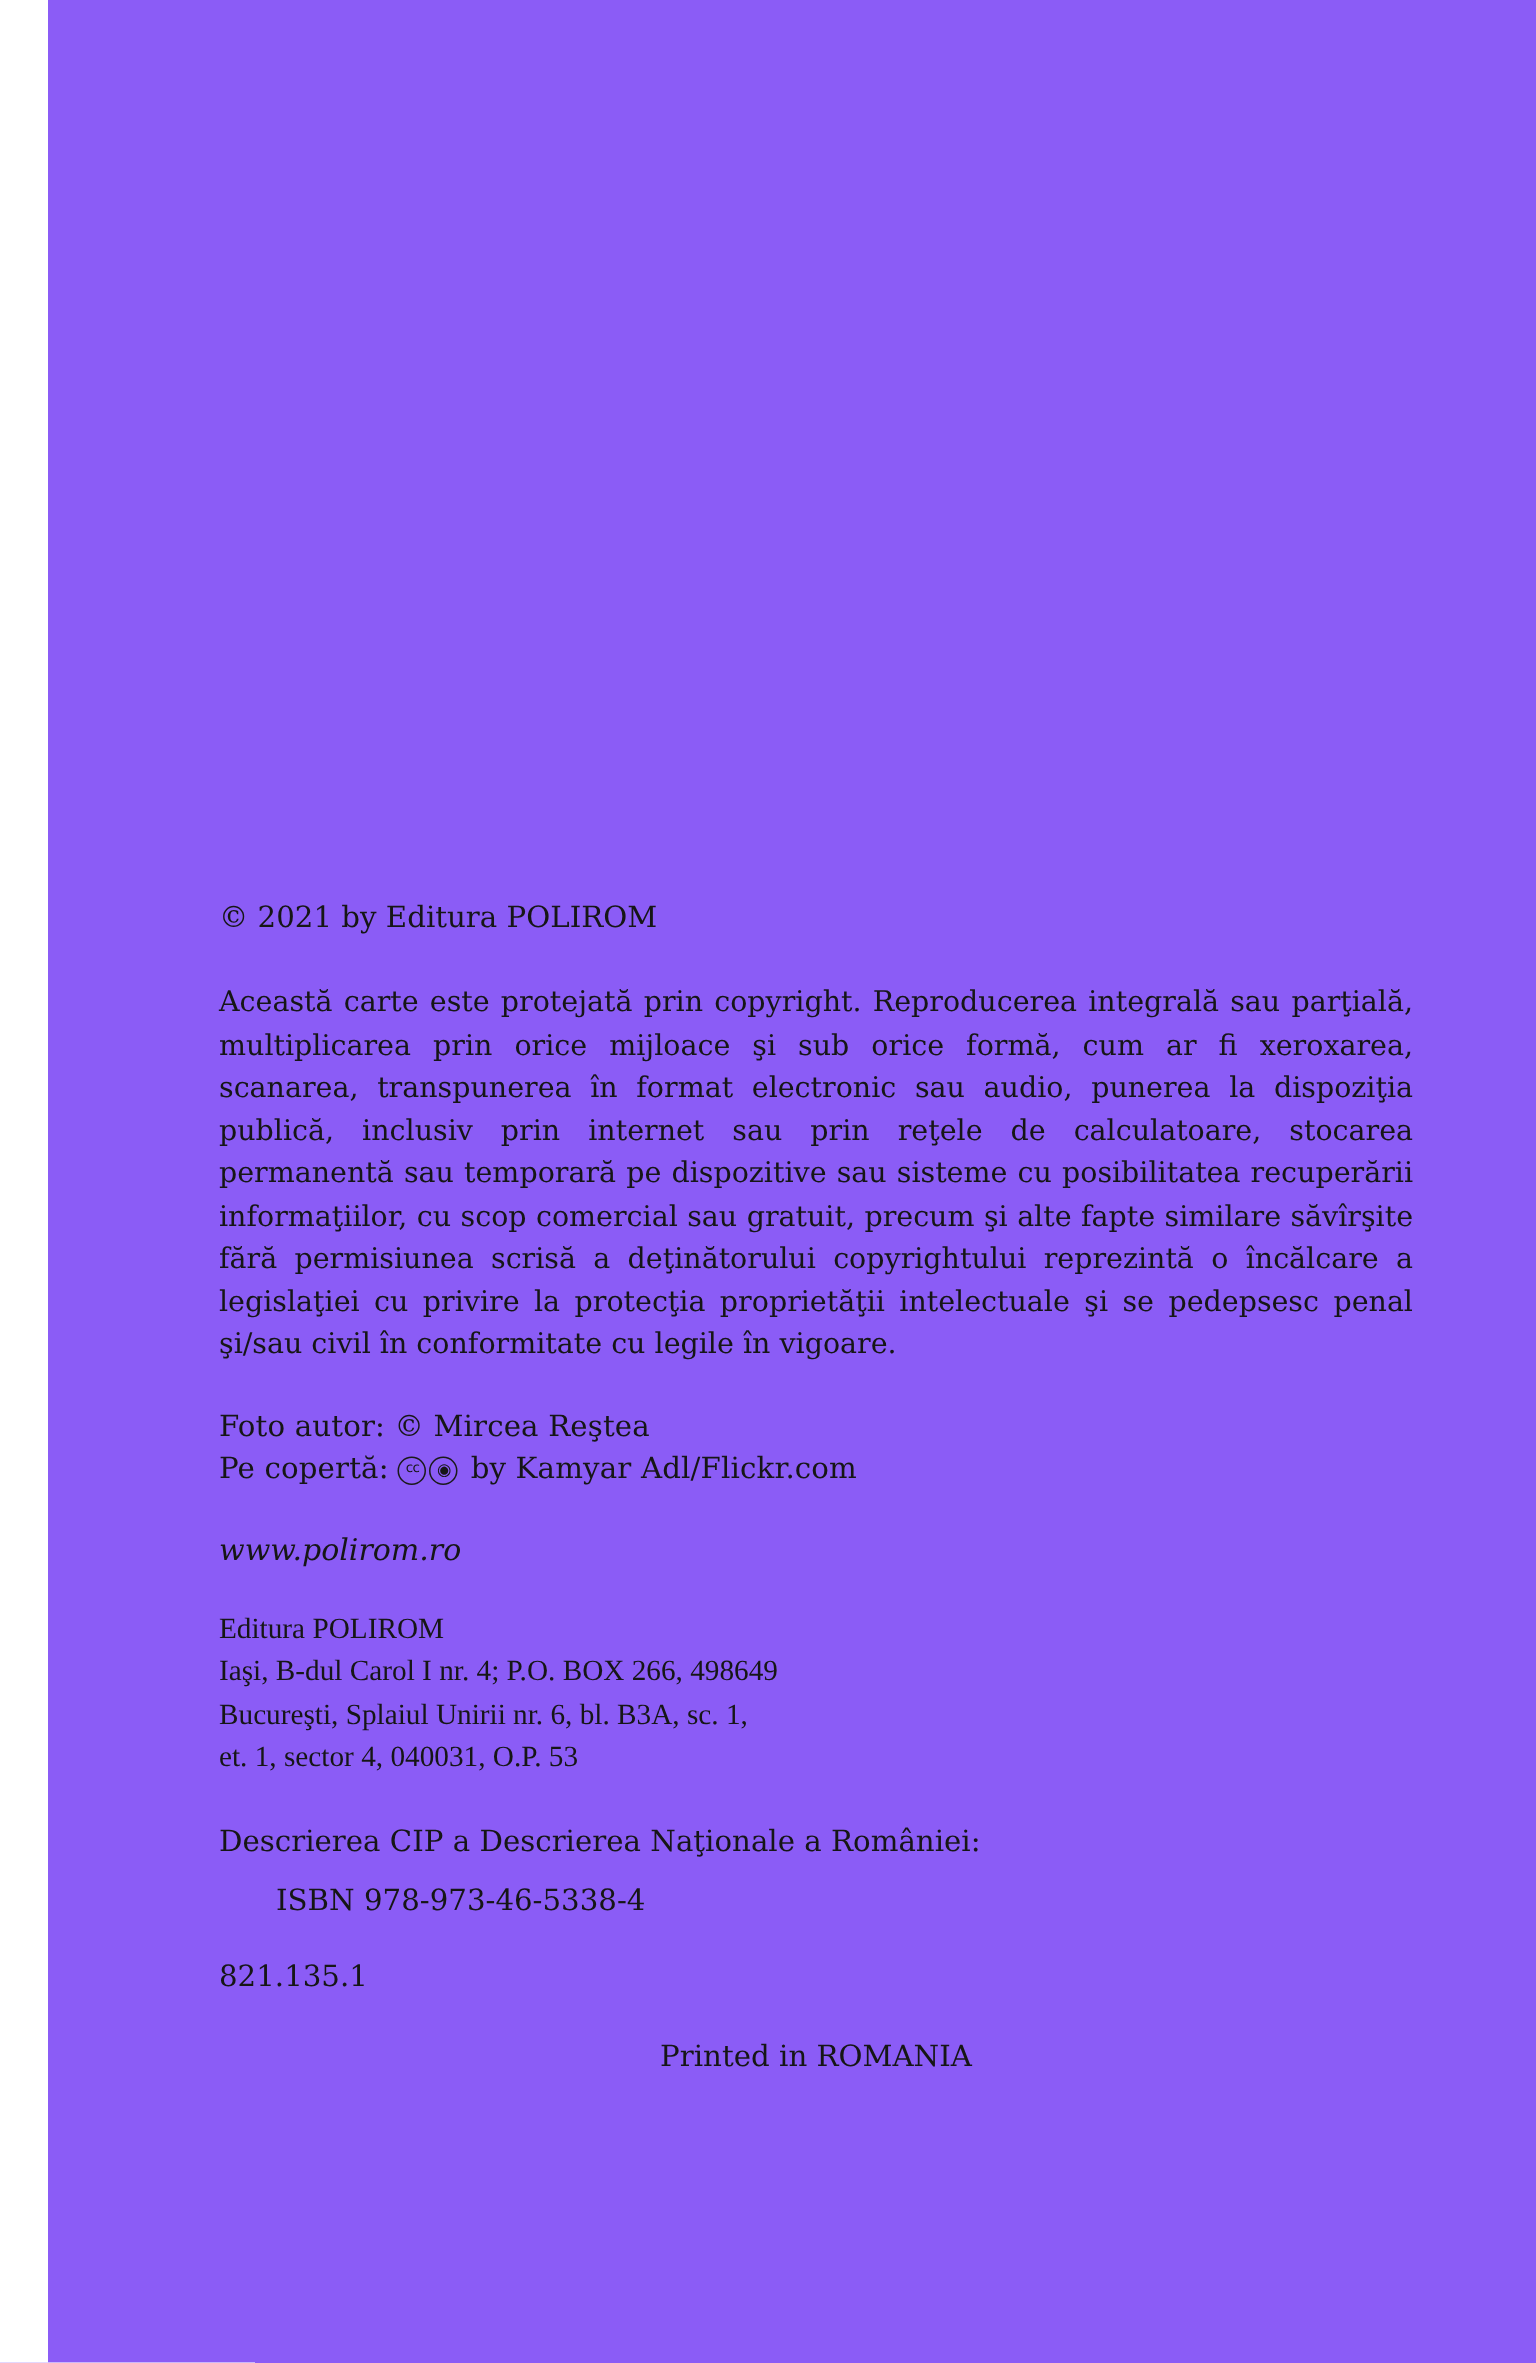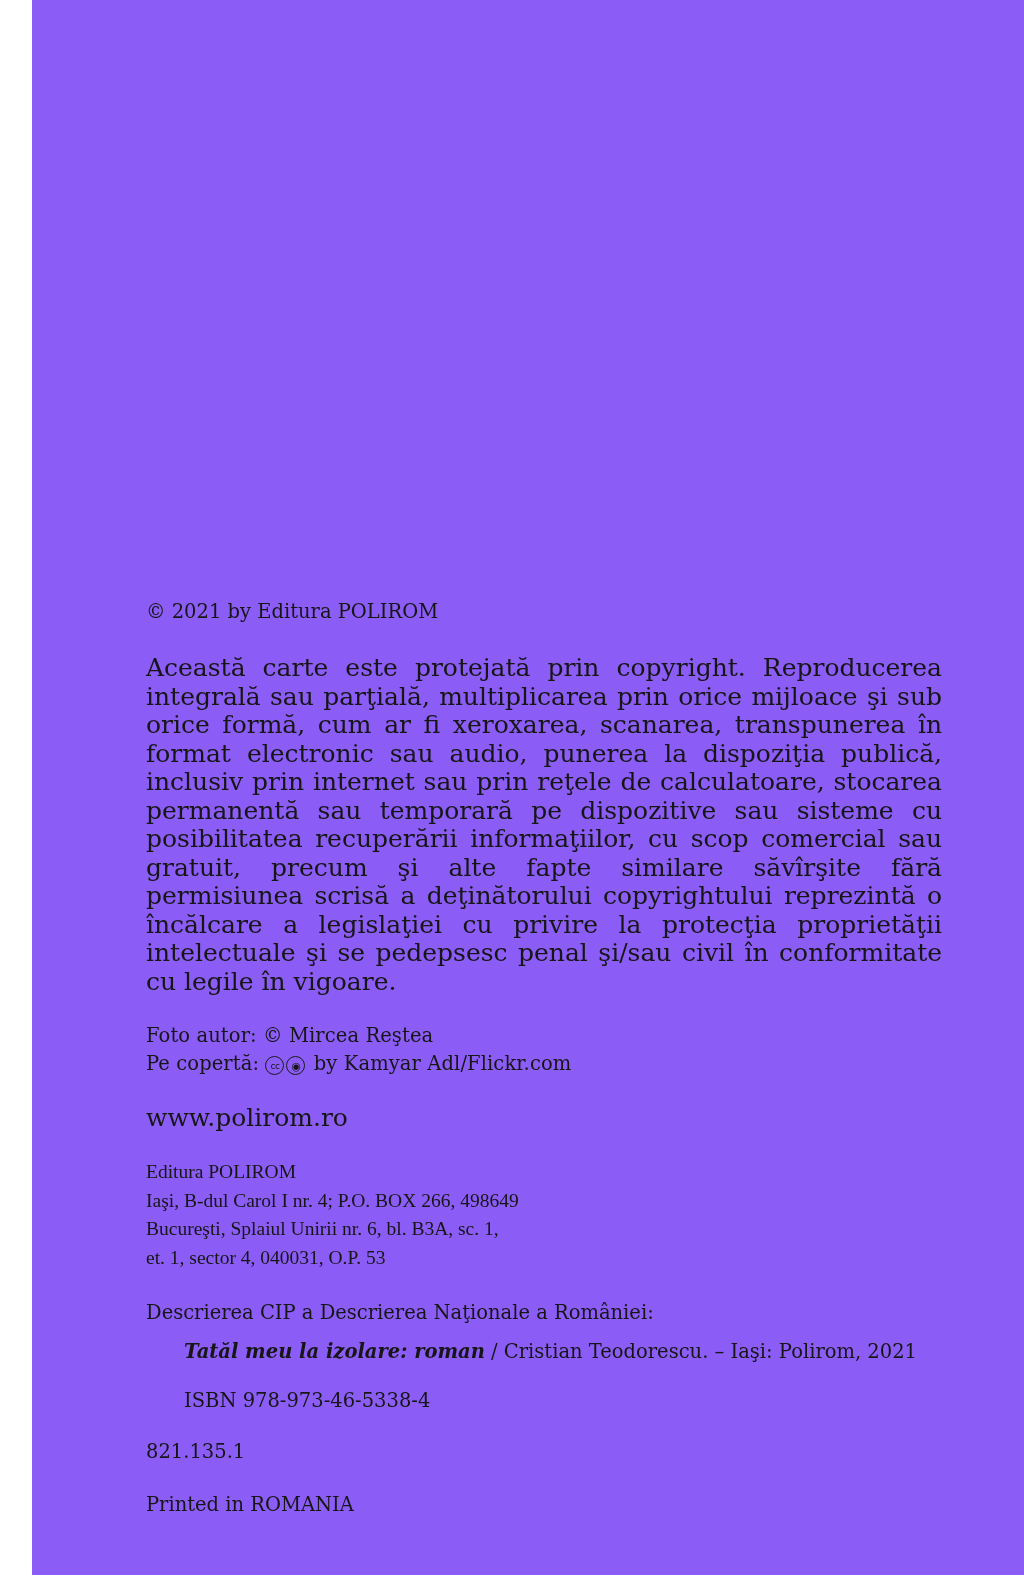--- a/index.html
+++ b/index.html
@@ -32,28 +32,29 @@
   .line {
     font-size: 19.5px;
     line-height: 28px;
     letter-spacing: 0.1px;
   }
   .copyright-line {
     font-size: 19.5px;
     line-height: 28px;
   }
   .legal {
-    font-size: 25px;
+    font-size: 19px;
     line-height: 28.5px;
     text-align: justify;
     text-justify: inter-word;
     margin: 0;
   }
   .italic-url {
-    font-size: 25px;
+    font-style: italic;
+    font-size: 20px;
     line-height: 28px;
   }
   .cip-title {
     font-size: 19.5px;
     line-height: 29px;
     margin-bottom: 10px;
   }
   .cip-author {
     font-size: 19.5px;
     line-height: 29px;
@@ -76,20 +77,21 @@
     margin-bottom: 22px;
   }
   .cls {
     font-size: 19.5px;
     line-height: 29px;
     margin-bottom: 24px;
   }
   .printed {
     font-size: 19.5px;
     line-height: 29px;
+    text-align: center;
   }
   .cc-glyphs {
     display: inline-block;
     vertical-align: -2px;
     white-space: nowrap;
   }
   .cc-badge {
     display: inline-block;
     width: 17px;
     height: 17px;
@@ -156,24 +158,20 @@
 
     <div class="pub-block">
       <div class="addr-line">Editura POLIROM</div>
       <div class="addr-line">Iaşi, B-dul Carol I nr. 4; P.O. BOX 266, 498649</div>
       <div class="addr-line">Bucureşti, Splaiul Unirii nr. 6, bl. B3A, sc. 1,</div>
       <div class="addr-line">et. 1, sector 4, 040031, O.P. 53</div>
     </div>
 
     <div class="cip-block">
       <div class="cip-title">Descrierea CIP a Descrierea Naţionale a României:</div>
-      <div class="cip-entry">
-        <span class="ttl">Tatăl meu la izolare: roman</span>
-        <span>/ Cristian Teodorescu. – Iaşi: Polirom, 2021</span>
-      </div>
       <div class="isbn">ISBN 978-973-46-5338-4</div>
       <div class="cls">821.135.1</div>
     </div>
 
     <div class="printed-block">
       <div class="printed">Printed in ROMANIA</div>
     </div>
 
   </div>
 </div>

